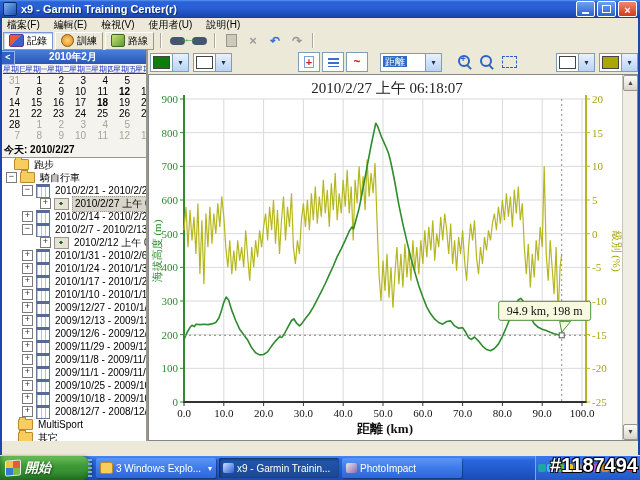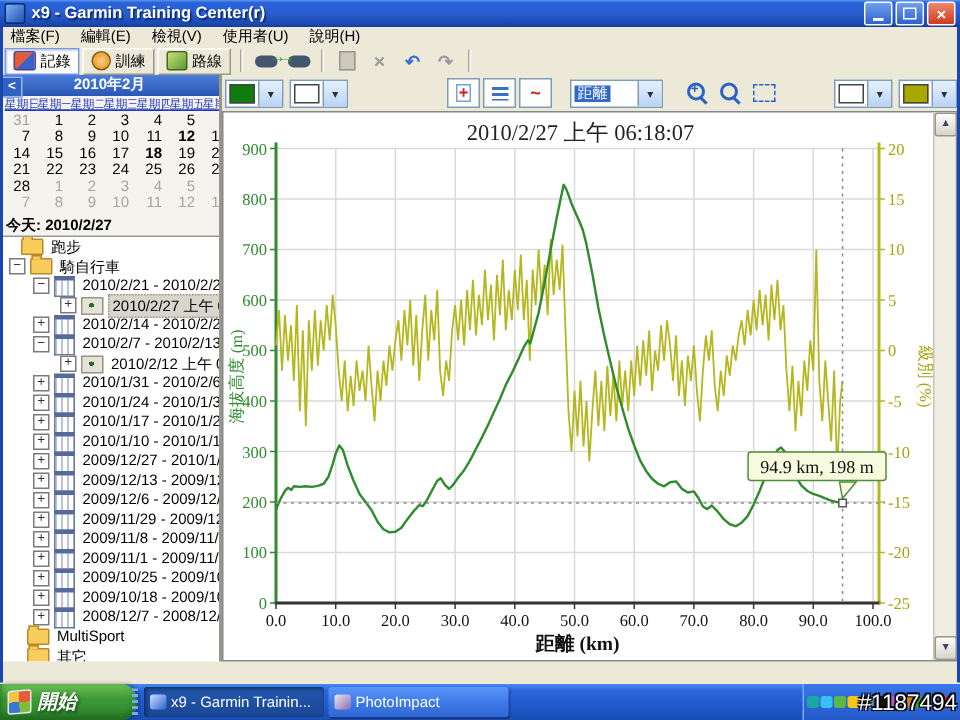--- a/index.html
+++ b/index.html
@@ -53,21 +53,21 @@
 
   
   .left-panel{position:absolute;top:50px;left:0;width:146px;bottom:39px;
     background:#f4f3ee;border-right:2px solid #9a968a;overflow:hidden;}
   .cal-head{position:absolute;top:0;left:0;right:0;height:14px;
     background:linear-gradient(180deg,#4a7edb,#2a56b5);color:#fff;font-weight:bold;
     font-size:10px;text-align:center;line-height:14px;}
   .cal-prev{position:absolute;left:1px;top:1px;width:12px;height:12px;background:#3161c5;
     border:1px solid #9ab4ea;color:#fff;font-size:9px;line-height:11px;text-align:center;}
   .cal-days{position:absolute;top:14px;left:3px;height:11px;display:grid;
-    grid-template-columns:repeat(7,22px);color:#2038c0;font-size:8px;white-space:nowrap;text-decoration:underline;}
+    grid-template-columns:repeat(7,22px);color:#2038c0;font-size:8px;white-space:nowrap;}
   .cal-days span{text-decoration:underline;text-align:center;overflow:hidden;}
   .cal-grid{position:absolute;top:25px;left:3px;display:grid;grid-template-columns:repeat(7,22px);
     grid-auto-rows:11px;font-size:10px;}
   .cal-grid span{text-align:right;padding-right:5px;color:#000;}
   .cal-grid span.muted{color:#a8a49a;}
   .cal-grid span.bold{font-weight:bold;}
   .cal-today{position:absolute;top:93px;left:4px;font-size:10px;font-weight:bold;}
 
   
   .tree{position:absolute;top:107px;left:0;right:0;bottom:0;background:#fff;
@@ -160,21 +160,21 @@
   .ti-icon{width:11px;height:10px;flex:0 0 auto;border-radius:2px;}
   .ti-icon.explorer{background:#f7cd5e;border:1px solid #b9892a;}
   .ti-icon.firefox{background:radial-gradient(#ffb13a 60%,#e06010);border-radius:50%;}
   .ti-icon.garmin{background:linear-gradient(135deg,#cfe0ff,#2a5fd4);}
   .ti-icon.photoimpact{background:linear-gradient(135deg,#e8e8e8,#8a6ab8);}
   .ti-arrow{margin-left:auto;font-size:8px;}
   .tray{position:absolute;right:0;top:0;bottom:0;width:100px;
     background:linear-gradient(180deg,#3a77ea,#2259c8);border-left:1px solid #7aa7f2;
     display:flex;align-items:center;gap:1px;padding:0 2px;}
   .tray i{width:8px;height:8px;border-radius:2px;display:block;flex:0 0 auto;}
-  .watermark{position:absolute;right:2px;bottom:3px;color:#fff;font-weight:normal;font-size:15px;
+  .watermark{position:absolute;right:2px;bottom:3px;color:#fff;font-weight:bold;font-size:20px;
     letter-spacing:0;z-index:9;text-shadow:1px 1px 0 #000,-1px -1px 0 #000,1px -1px 0 #000,-1px 1px 0 #000;}
 
   .frame-left{position:absolute;left:0;top:18px;bottom:25px;width:2px;background:#1a47ae;z-index:8;}
   .frame-right{position:absolute;right:0;top:18px;bottom:25px;width:2px;background:#1a47ae;z-index:8;}
 </style>
 </head>
 <body>
 
 <div id="app">
 
@@ -568,20 +568,25 @@
   <div class="frame-left"></div>
   <div class="frame-right"></div>
 
   <div class="taskbar">
     <div class="start-btn">
       <div class="start-logo"></div>
       <span>開始</span>
     </div>
     <div class="tb-dots"></div>
     <div class="task-items" id="task-items">
+        <div class="task-item">
+          <span class="ti-icon explorer"></span>
+          <span>3 Windows Explo...</span>
+          <span class="ti-arrow">▾</span>
+        </div>
         <div class="task-item active">
           <span class="ti-icon garmin"></span>
           <span>x9 - Garmin Trainin...</span>
         </div>
         <div class="task-item">
           <span class="ti-icon photoimpact"></span>
           <span>PhotoImpact</span>
         </div>
       </div>
     <div class="tray" id="tray">

